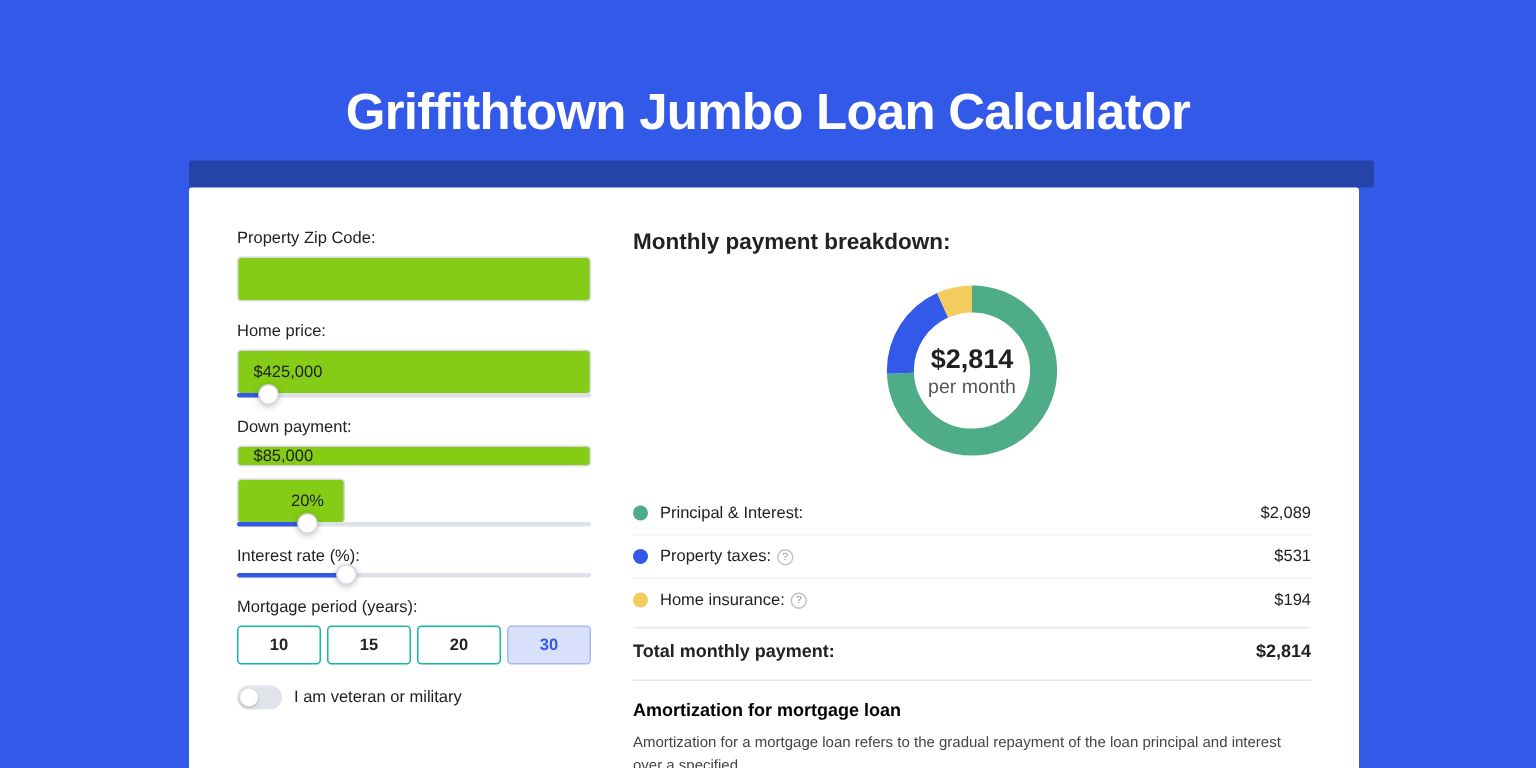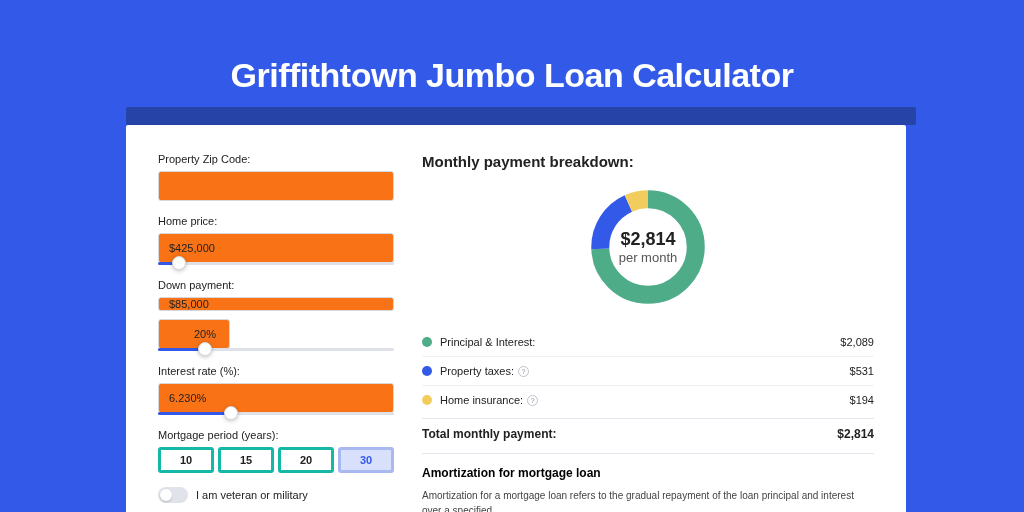--- a/index.html
+++ b/index.html
@@ -41,21 +41,21 @@
     display: block;
   }
   .inp {
     width: 100%;
     height: 30px;
     border: 1px solid #d6d8de;
     border-radius: 3px;
     padding: 0 10px;
     font-size: 11px;
     color: #222;
-    background: #f97316;
+    background: #84cc16;
   }
   .field { margin-bottom: 14px; position: relative; }
   .slider-track {
     height: 3px;
     background: #dfe1e8;
     margin-top: -1px;
     position: relative;
     border-radius: 2px;
   }
   .slider-fill {
@@ -75,21 +75,21 @@
     transform: translateX(-50%);
     cursor: pointer;
   }
   .row2 { display: flex; gap: 8px; flex-direction: column; }
   .row2 .inp:first-child { flex: 1; }
   .row2 .inp:last-child { width: 72px; padding-left: 35px; }
   .term-btns { display: flex; gap: 4px; }
   .term-btn {
     flex: 1;
     height: 26px;
-    border: 3px solid #14b8a6;
+    border: 1px solid #14b8a6;
     background: #fff;
     border-radius: 3px;
     font-size: 11px;
     font-weight: 600;
     color: #222;
     cursor: pointer;
     display: flex; align-items: center; justify-content: center;
   }
   .term-btn.active {
     background: #d9e0fb;
@@ -189,21 +189,20 @@
         <input class="inp" type="text" value="20%" style="">
       </div>
       <div class="slider-track">
         <div class="slider-fill" id="down-fill" style="width: 20%;"></div>
         <div class="slider-thumb" id="down-thumb" style="left: 20%;"></div>
       </div>
     </div>
 
     <div class="field">
       <label class="lbl">Interest rate (%):</label>
-      <input class="inp" type="text" value="6.230%" style="">
       <div class="slider-track">
         <div class="slider-fill" id="rate-fill" style="width: 31%;"></div>
         <div class="slider-thumb" id="rate-thumb" style="left: 31%;"></div>
       </div>
     </div>
 
     <div class="field">
       <label class="lbl">Mortgage period (years):</label>
       <div class="term-btns" id="term-btns">
           <div class="term-btn">10</div>

